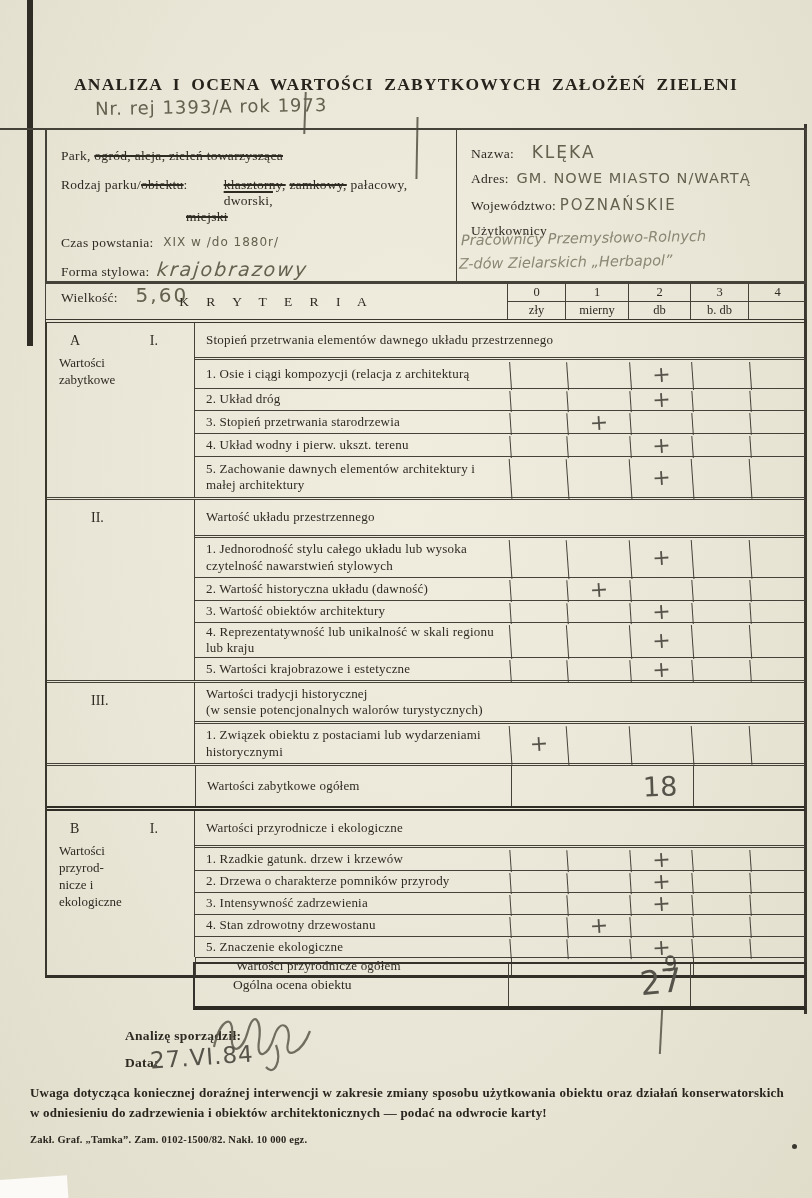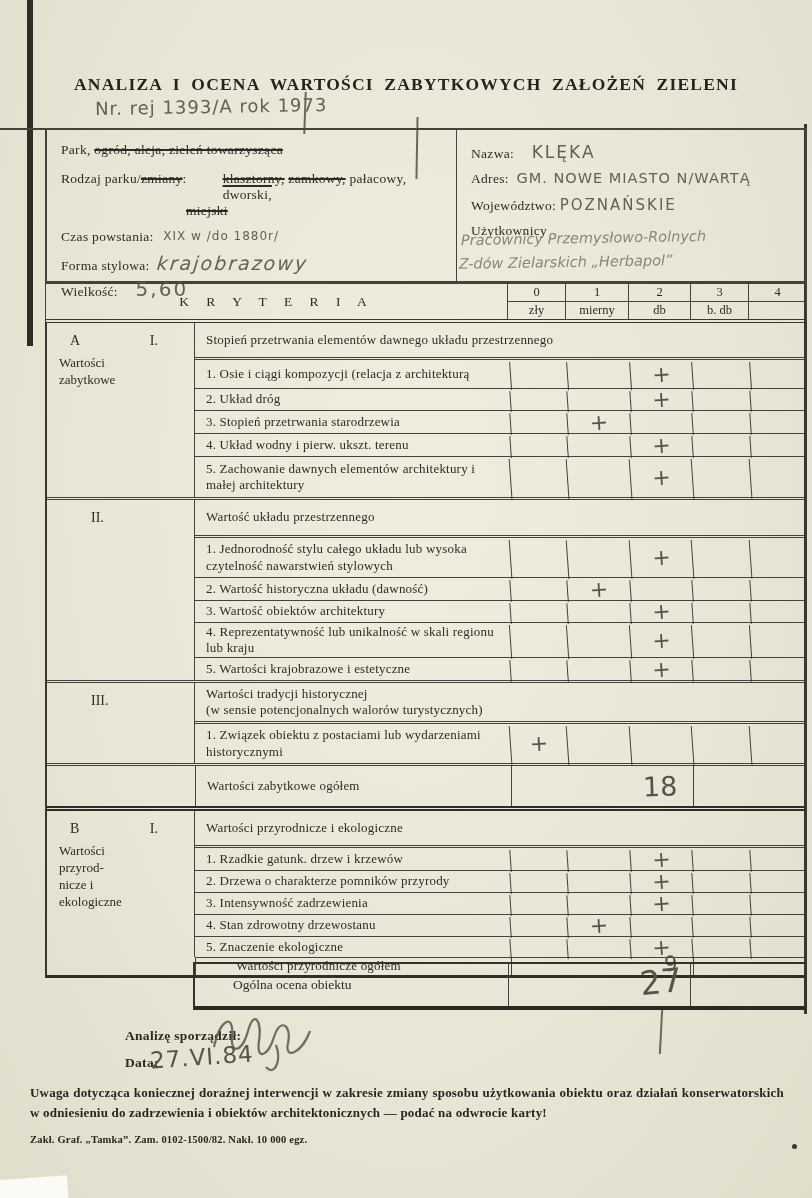--- a/index.html
+++ b/index.html
@@ -110,26 +110,26 @@
   <div class="corner-sliver"></div>
   <div class="ink-dot"></div>
   <div class="pen-stroke" style="left:304px;top:92px;width:2px;height:42px;transform:rotate(2deg);"></div>
   <div class="pen-stroke" style="left:416px;top:117px;width:2px;height:62px;transform:rotate(1deg);"></div>
 
   <div class="title">ANALIZA I OCENA WARTOŚCI ZABYTKOWYCH ZAŁOŻEŃ ZIELENI</div>
   <div class="registry-note hw">Nr. rej  1393/A  rok 1973</div>
 
   <div class="infobox">
     <div class="info-left">
-      <div class="iline" style="margin-top:2px;">
+      <div class="iline" style="margin-top:8px;">
         <span>Park,</span>
         <span class="struck">ogród, aleja, zieleń towarzysząca</span>
       </div>
       <div class="iline rline" style="margin-top:13px;">
-        <span class="rlab"><span>Rodzaj parku/</span><span class="struck">zmiany</span><span>:</span></span>
+        <span class="rlab"><span>Rodzaj parku/</span><span class="struck">obiektu</span><span>:</span></span>
         <span style="margin-left:36px;">
           <span class="struck">klasztorny,</span>
           <span class="struck">zamkowy,</span>
           <span>pałacowy,</span>
           <span class="ostruck">dworski,</span>
         </span>
       </div>
       <div class="iline opt-wrap">
         <span class="struck">miejski</span>
       </div>

